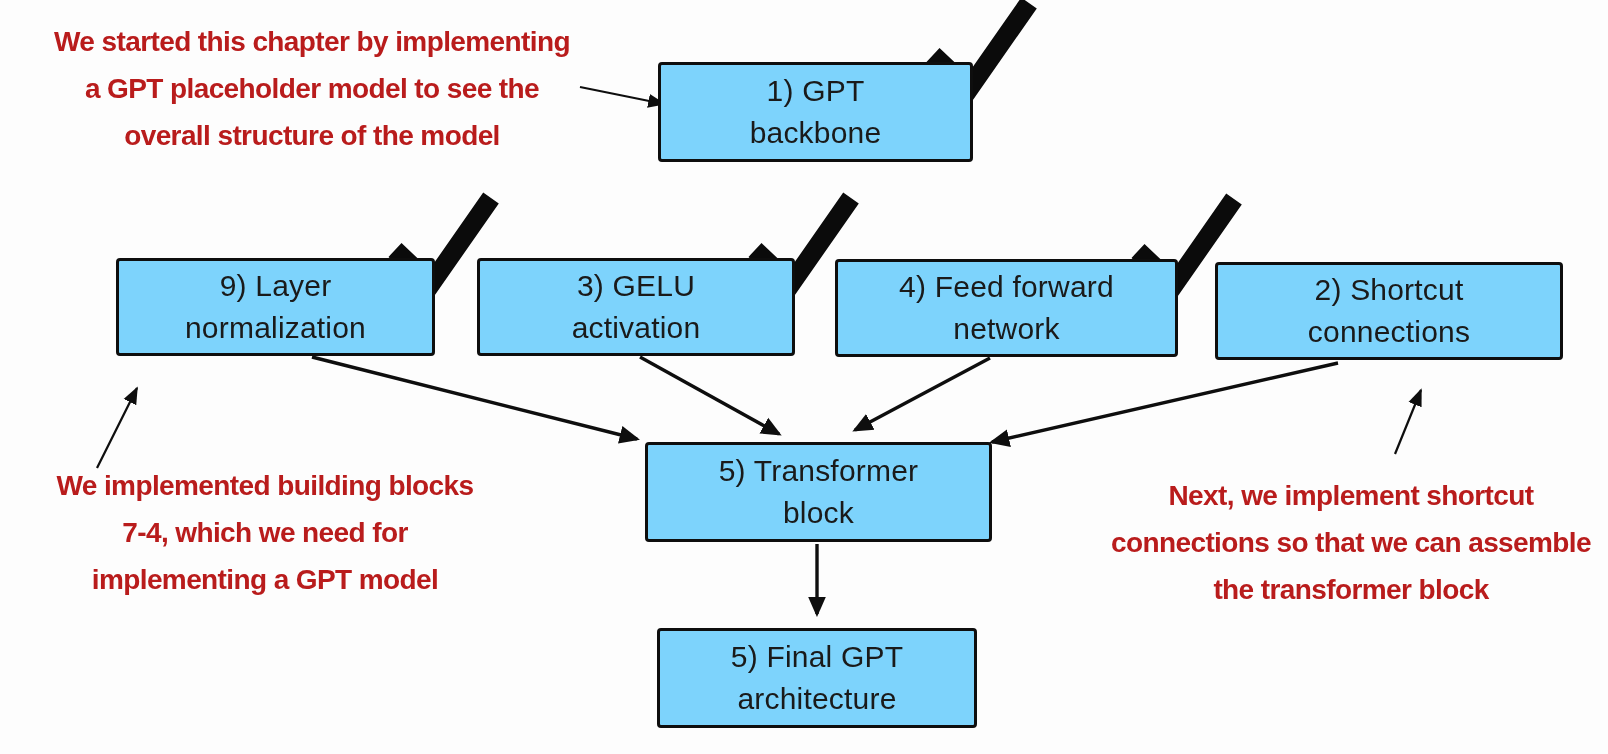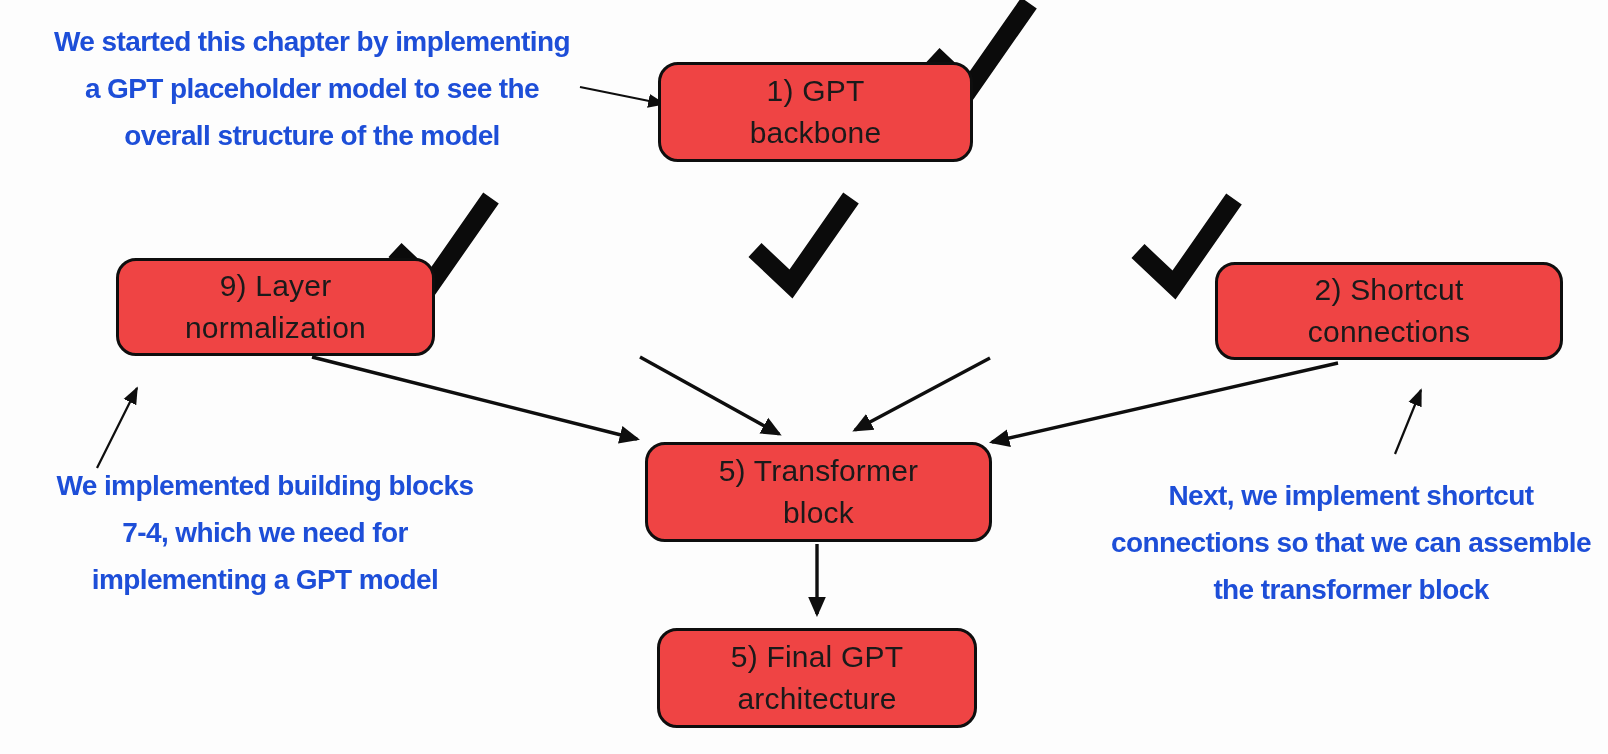--- a/index.html
+++ b/index.html
@@ -5,22 +5,22 @@
   html,body{margin:0;padding:0;background:#fdfdfd;}
   .canvas{
     position:relative;width:1608px;height:754px;overflow:hidden;
     background:#fdfdfd;
     font-family:"Liberation Sans", sans-serif;
   }
   .arrows{position:absolute;left:0;top:0;width:1608px;height:754px;}
   .node{
     position:absolute;
     border:3.5px solid #0e0e0e;
-    border-radius:20px;
-    background:#ef4444;
+    border-radius:4px;
+    background:#7dd3fc;
     display:flex;align-items:center;justify-content:center;
     box-sizing:border-box;
   }
   .node-label{
     white-space:pre-line;
     text-align:center;
     font-size:30px;
     line-height:42px;
     color:#1a1a1a;
     letter-spacing:0.2px;
@@ -28,21 +28,21 @@
   .annot{
     position:absolute;
     display:flex;align-items:flex-start;justify-content:center;
   }
   .annot-label{
     white-space:pre-line;
     text-align:center;
     font-weight:700;
     font-size:28px;
     line-height:47px;
-    color:#1d4ed8;
+    color:#b91c1c;
     letter-spacing:-0.6px;
   }
   .edge{stroke:#0e0e0e;fill:none;}
   .edge-thick{stroke-width:3.4px;}
   .edge-thin{stroke-width:2.2px;}
   .check{stroke:#0b0b0b;fill:none;stroke-width:19px;stroke-linecap:butt;stroke-linejoin:miter;}
 </style>
 </head>
 <body>
 
@@ -77,21 +77,29 @@
   <div class="node" style="left:658px;top:62px;width:315px;height:100px">
     <span class="node-label">1) GPT
 backbone</span>
   </div>
 
   <div class="node" style="left:116px;top:258px;width:319px;height:98px">
     <span class="node-label">9) Layer
 normalization</span>
   </div>
 
+  <div class="node" style="left:477px;top:258px;width:318px;height:98px">
+    <span class="node-label">3) GELU
+activation</span>
+  </div>
 
+  <div class="node" style="left:835px;top:259px;width:343px;height:98px">
+    <span class="node-label">4) Feed forward
+network</span>
+  </div>
 
   <div class="node" style="left:1215px;top:262px;width:348px;height:98px">
     <span class="node-label">2) Shortcut
 connections</span>
   </div>
 
   <div class="node" style="left:645px;top:442px;width:347px;height:100px">
     <span class="node-label">5) Transformer
 block</span>
   </div>

